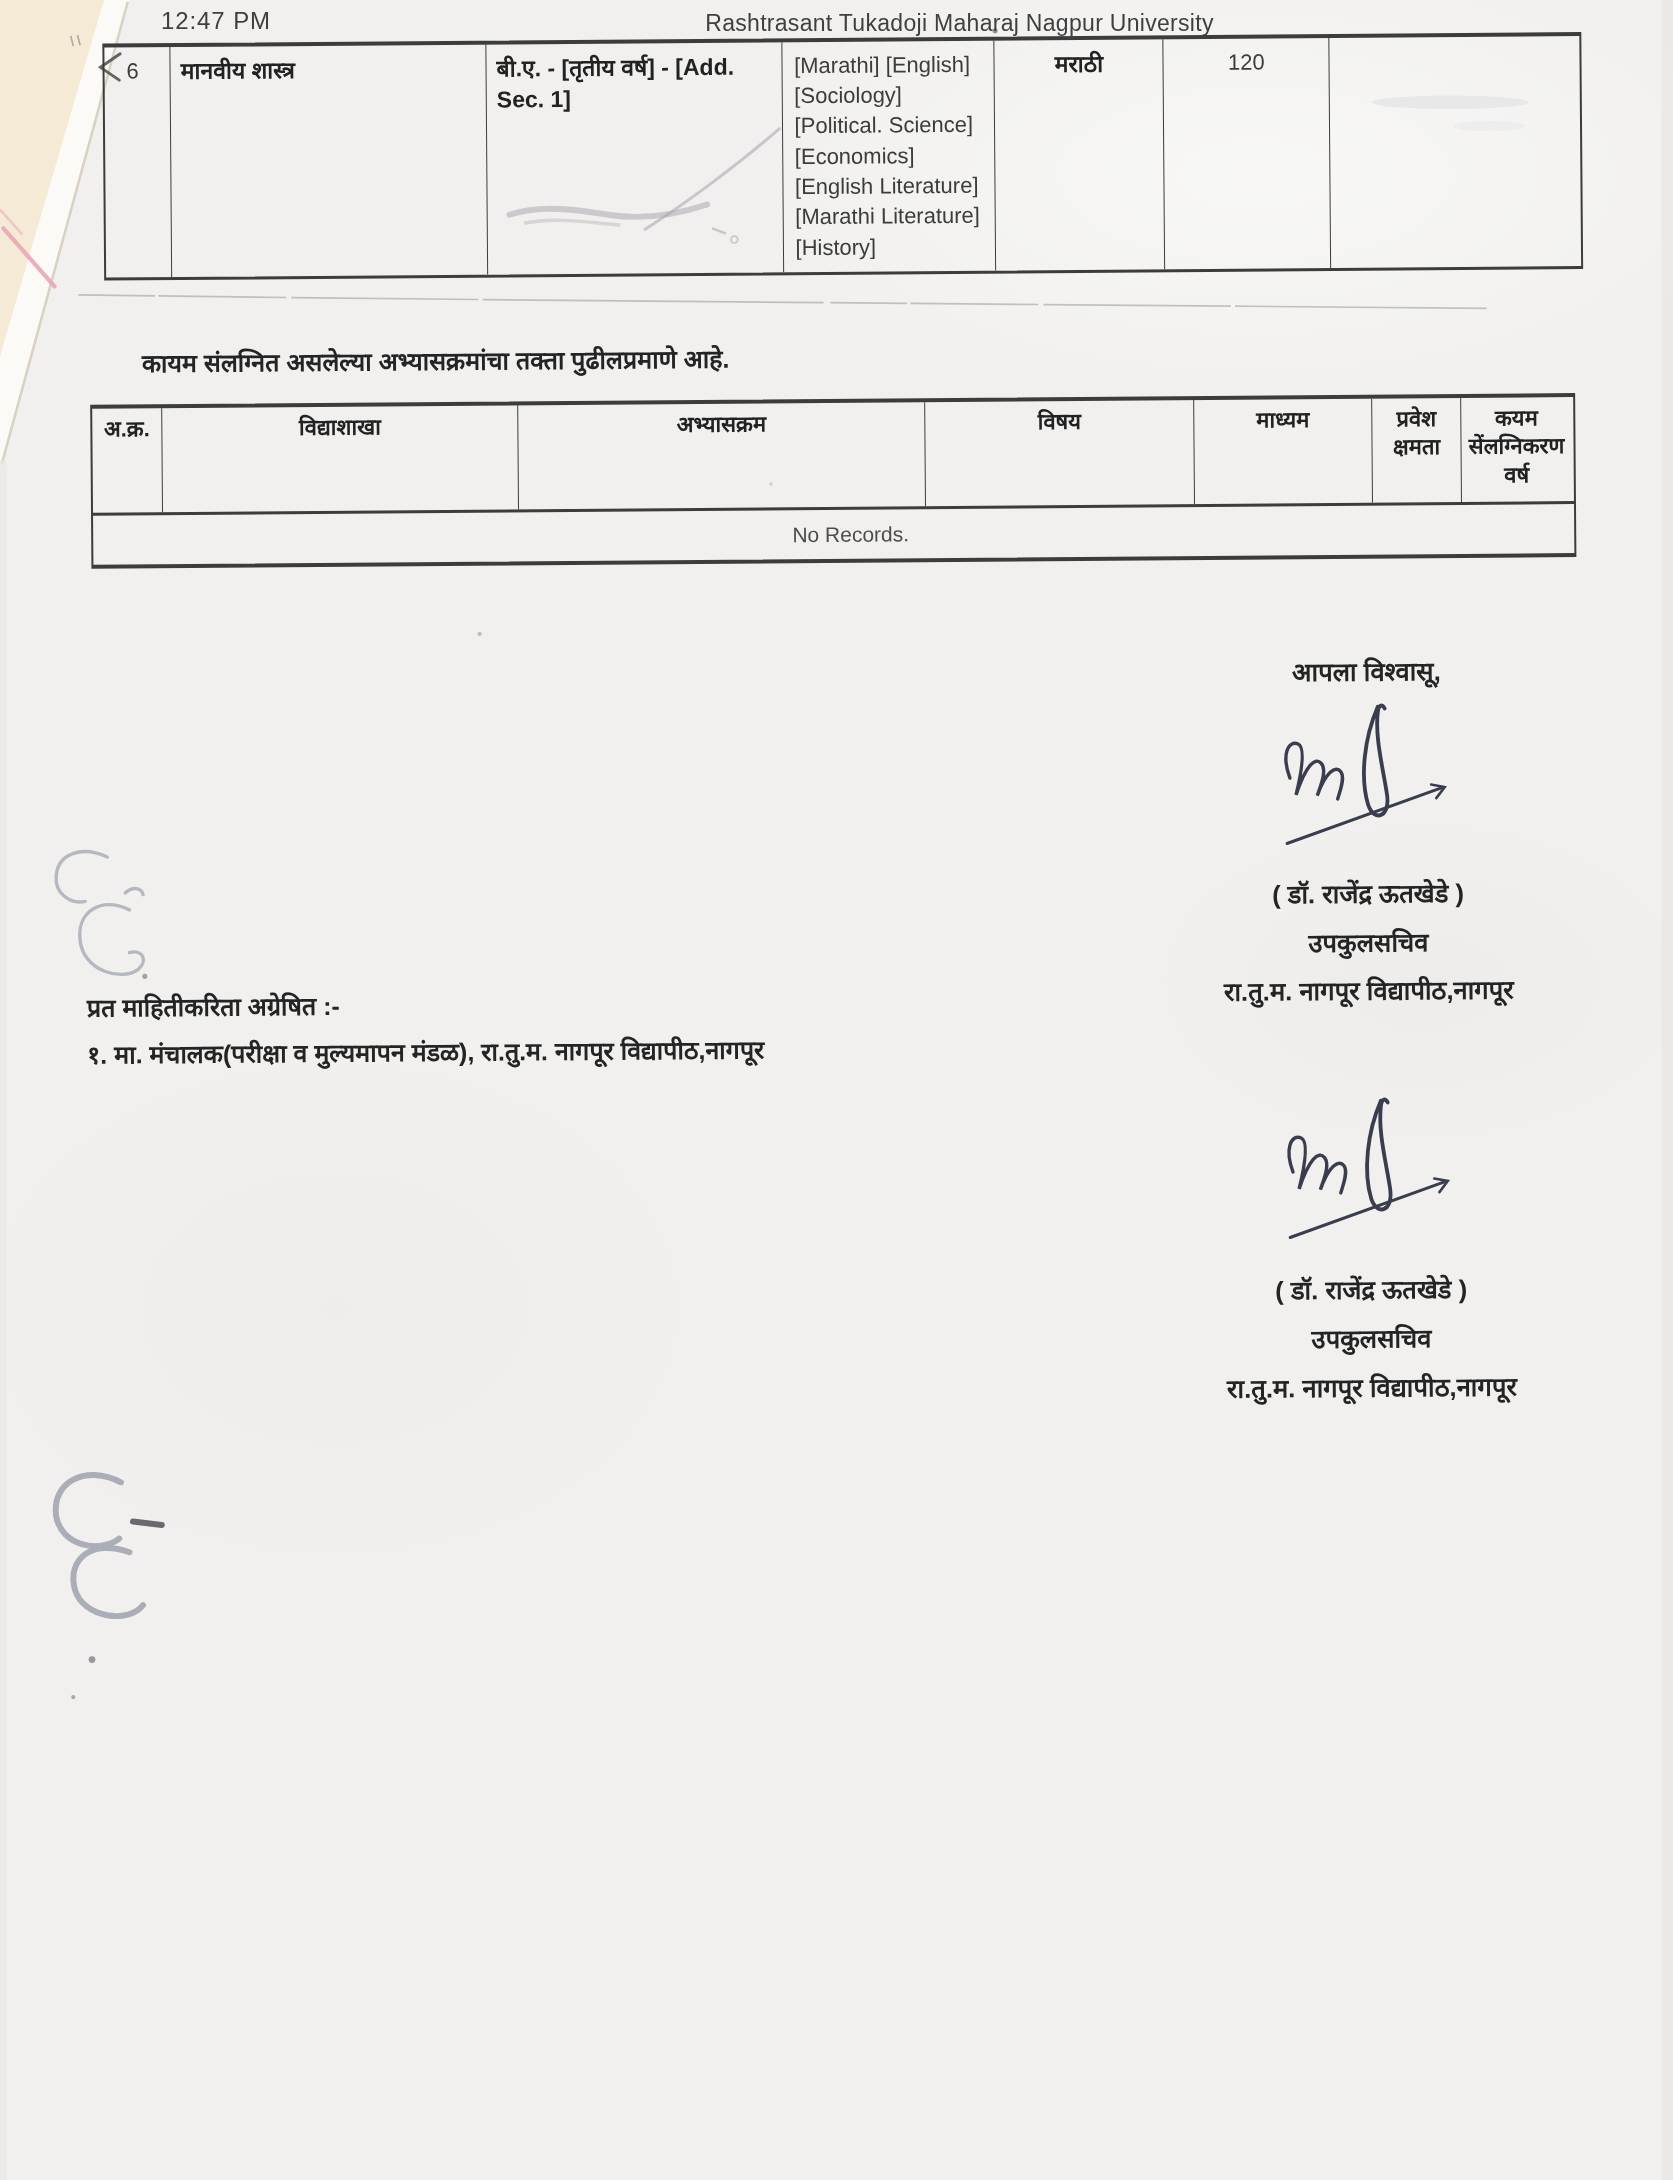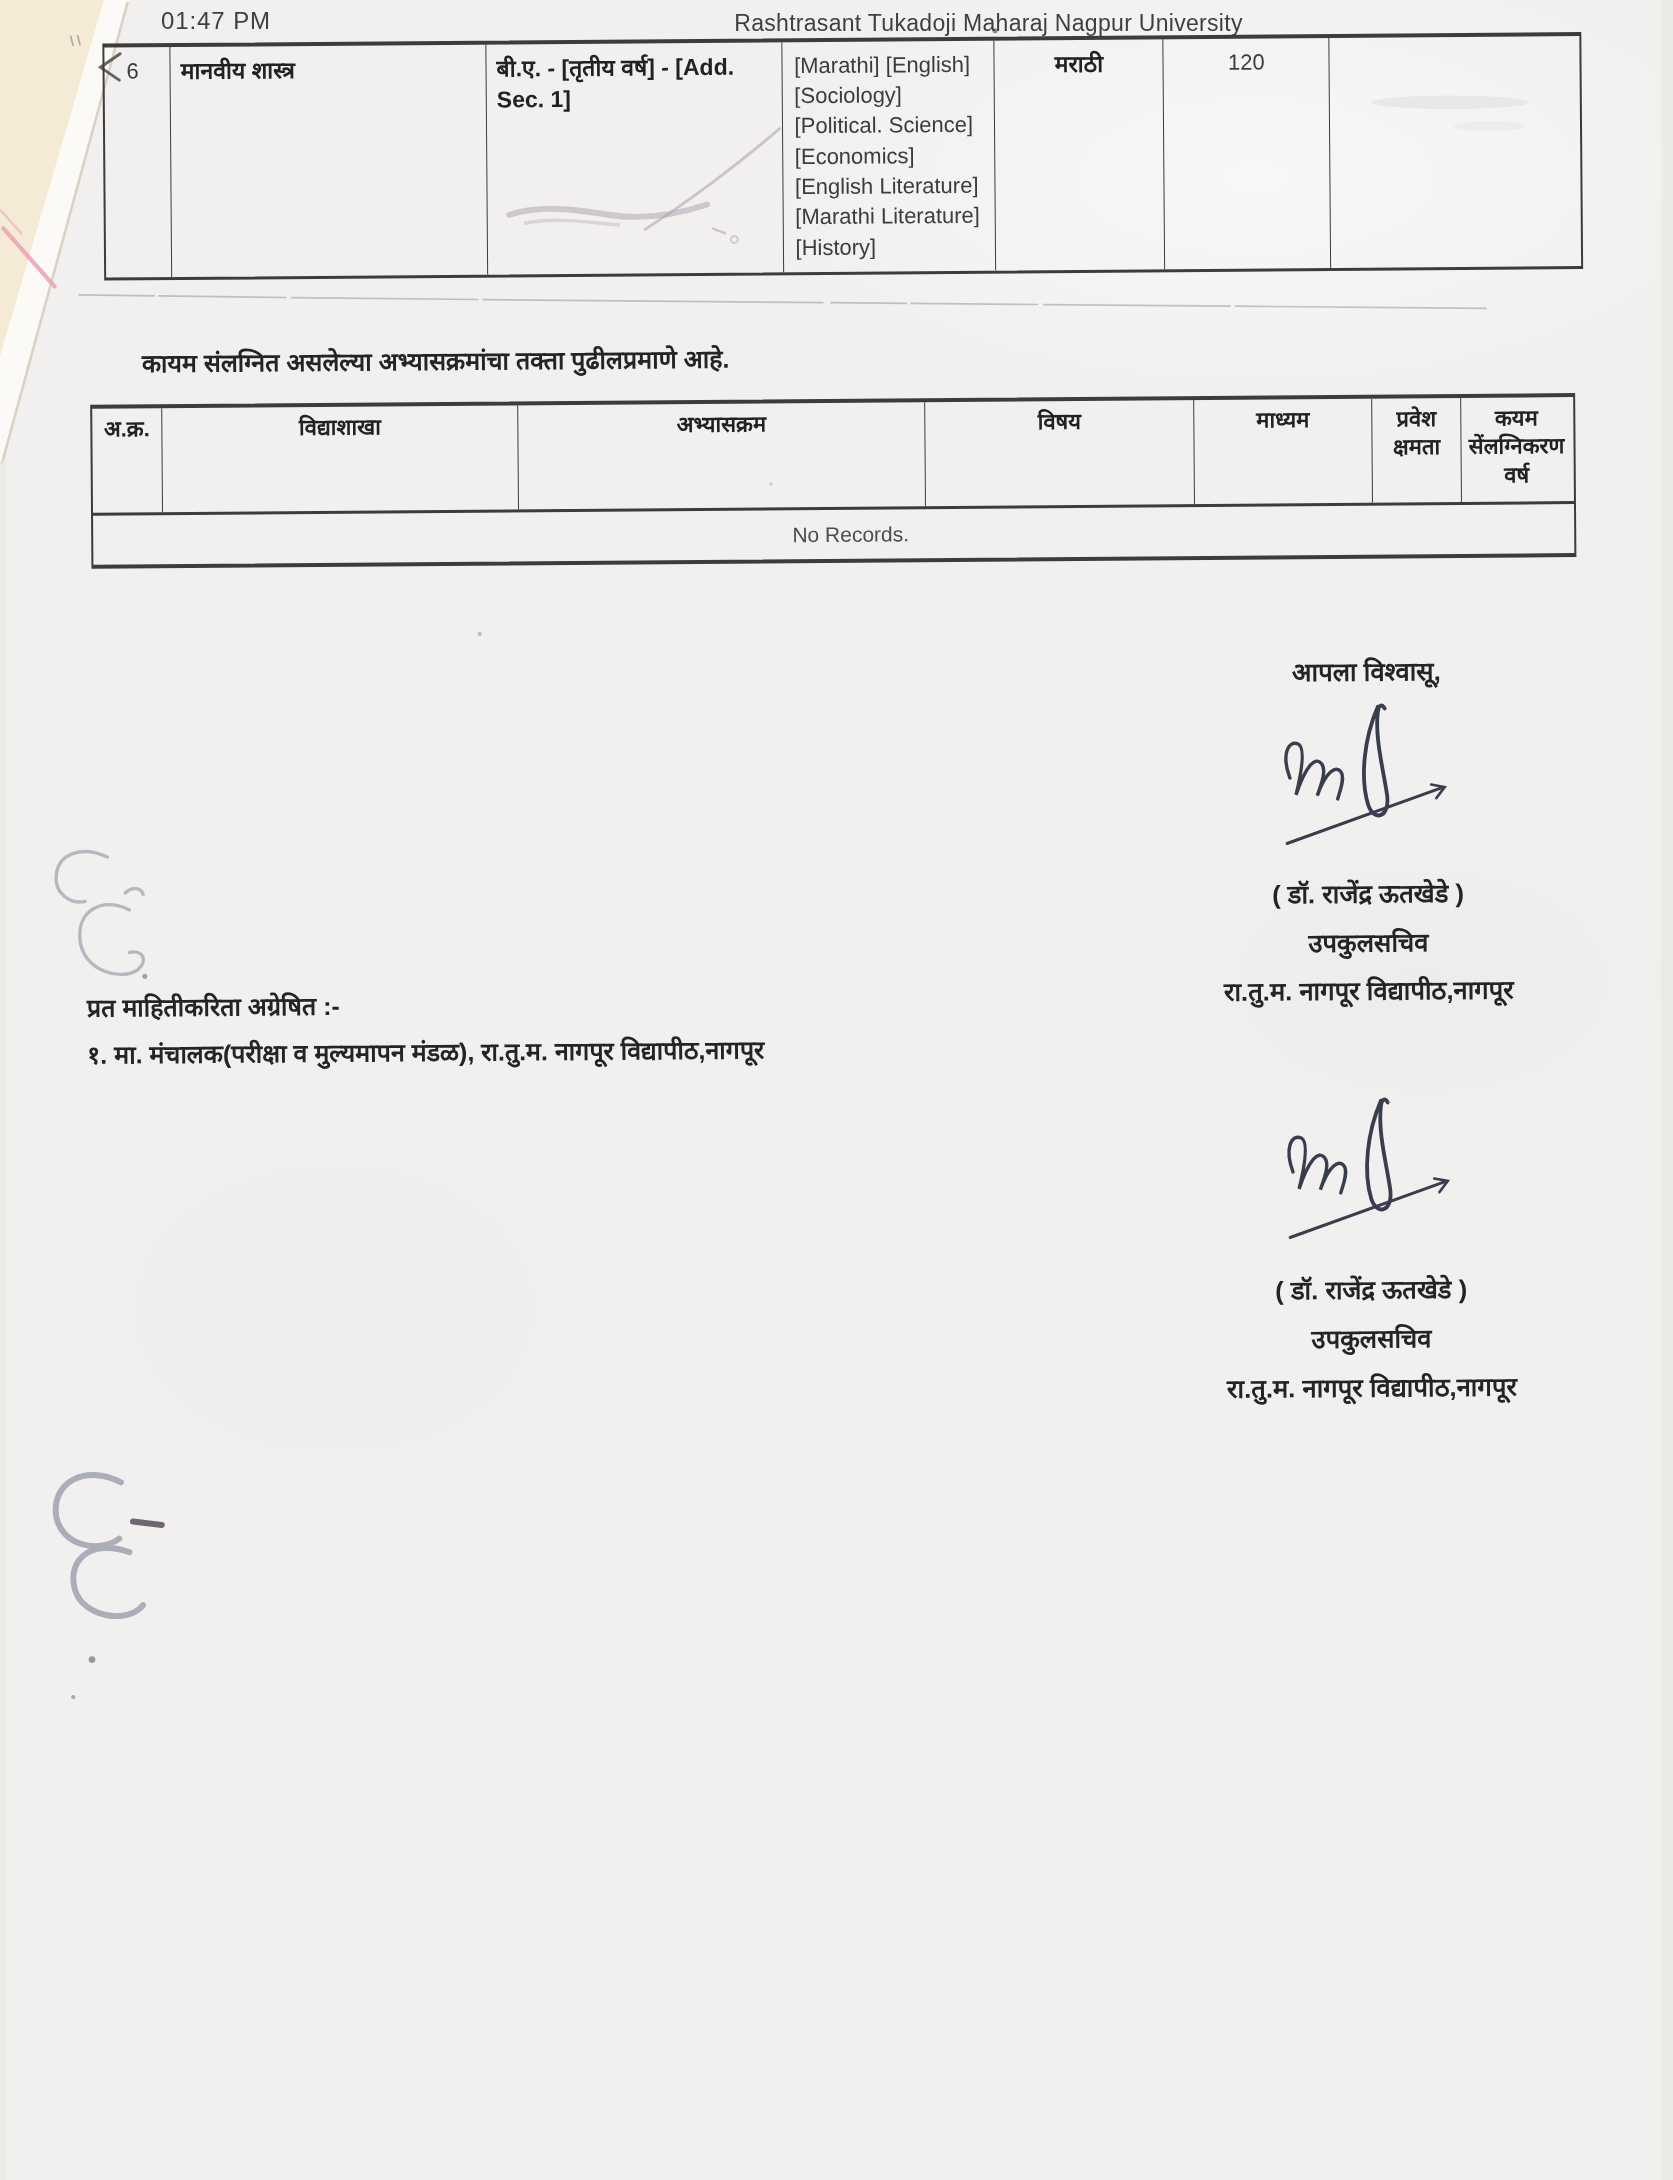--- a/index.html
+++ b/index.html
@@ -14,21 +14,21 @@
     overflow:hidden;
     font-family:"Liberation Sans","DejaVu Sans",sans-serif;
     color:#2e2e2e;
   }
   .artifacts{position:absolute;left:0;top:0;pointer-events:none;}
   .topbar-time{
     position:absolute;left:161px;top:6.8px;
     font-size:24px;color:#3f3f3f;letter-spacing:0.9px;
   }
   .topbar-title{
-    position:absolute;left:733px;top:10.2px;width:511px;
+    position:absolute;left:704px;top:10.2px;width:511px;
     font-size:23px;color:#3f3f3f;text-align:center;letter-spacing:0.3px;
   }
   .tilt{position:absolute;left:0;top:0;width:1674px;height:2181px;
     transform:rotate(-0.45deg);transform-origin:51px 256px;}
 
   
   .t1{
     position:absolute;left:104px;top:44px;width:1479px;height:237px;
     display:flex;box-sizing:border-box;
     border:2.6px solid #3c3c3c;border-top-width:4.3px;border-bottom-width:3.4px;
@@ -129,21 +129,21 @@
       <path d="M156,1786 L190,1790" stroke="#565059"></path>
       <circle cx="108" cy="1948" r="4" fill="#6f6f75" stroke="none" opacity=".8"></circle>
       <circle cx="86" cy="1992" r="2.5" fill="#9a9aa0" stroke="none"></circle>
     </g>
 
     <circle cx="563" cy="744" r="2.5" fill="#8b8b8b" opacity=".5"></circle>
     <circle cx="1168" cy="36" r="3" fill="#666" opacity=".7"></circle>
     <circle cx="905" cy="568" r="2" fill="#9a9a9a" opacity=".4"></circle>
   </svg>
 
-  <div class="topbar-time">01:47 PM</div>
+  <div class="topbar-time">12:47 PM</div>
   <div class="topbar-title">Rashtrasant Tukadoji Maharaj Nagpur University</div>
 
   <div class="tilt">
 
     <div class="t1">
       <div class="c c1 eng">6</div>
       <div class="c c2 dev">मानवीय शास्त्र</div>
       <div class="c c3 dev pre">बी.ए. - [तृतीय वर्ष] - [Add.
 Sec. 1]</div>
       <div class="c c4 eng pre">[Marathi] [English]

